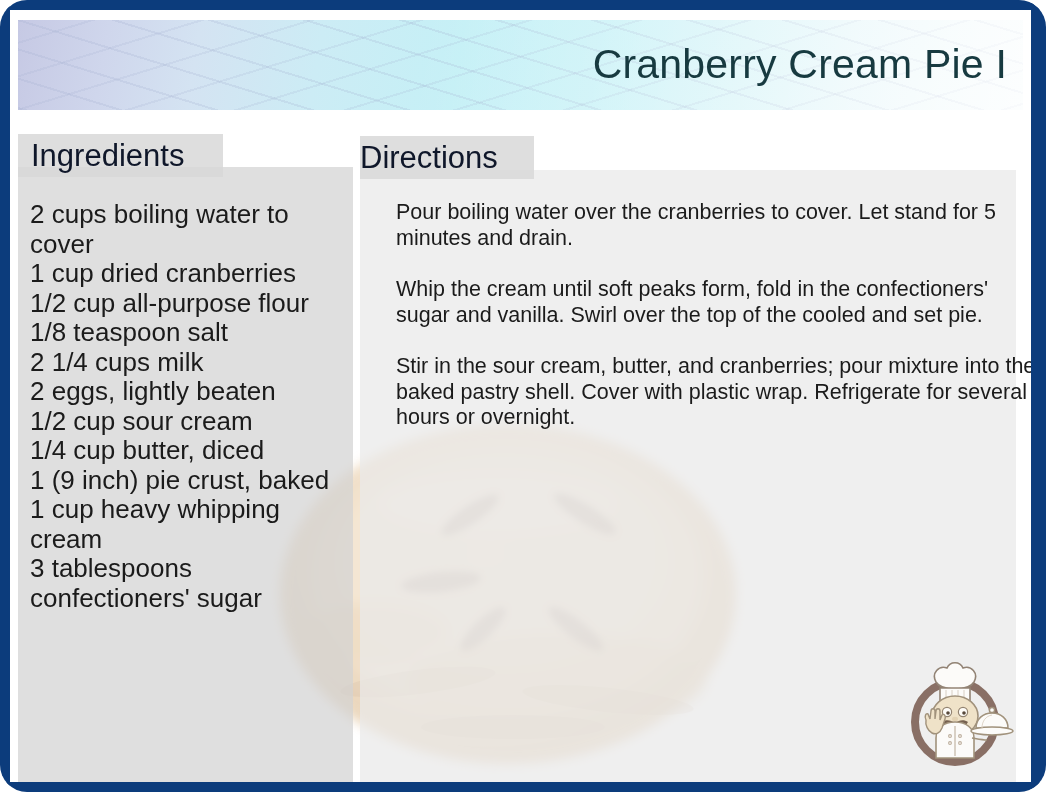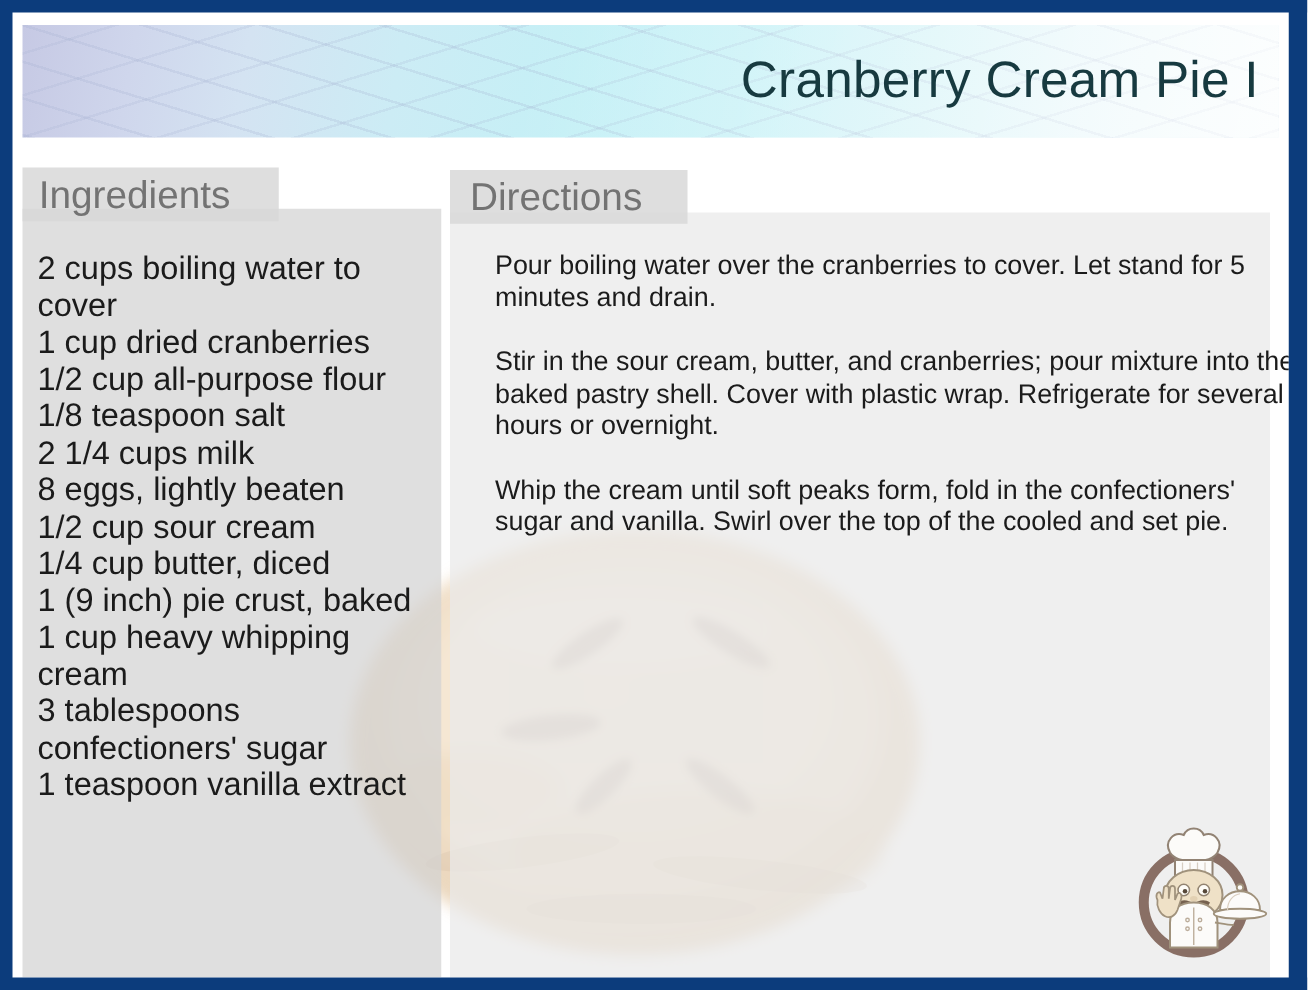--- a/index.html
+++ b/index.html
@@ -7,20 +7,21 @@
     padding: 0;
     background: #ffffff;
   }
   #card {
     position: relative;
     width: 1046px;
     height: 792px;
     overflow: hidden;
     background: #ffffff;
     font-family: "Liberation Sans", sans-serif;
+    border-radius: 27px;
   }
 
   
   .frame-edge {
     position: absolute;
     background: #0c3c7c;
     z-index: 60;
   }
   .frame-top    { left: 0;    top: 0;    width: 1046px; height: 10px; }
   .frame-bottom { left: 0;    top: 782px;width: 1046px; height: 10px; }
@@ -137,26 +138,26 @@
     top: 124px;
     width: 192px;
     height: 43px;
     padding-left: 13px;
   }
   .tab-directions {
     left: 350px;
     top: 126px;
     width: 174px;
     height: 43px;
-    padding-left: 16px;
+    padding-left: 0;
   }
   .tab-label {
     font-size: 31px;
     font-weight: 400;
-    color: #737373;
+    color: #0f172a;
     line-height: 1;
     white-space: nowrap;
   }
 
   
   .ing-list {
     position: absolute;
     z-index: 6;
     left: 20px;
     top: 190px;
@@ -245,37 +246,36 @@
     <div class="panel panel-left"></div>
     <div class="tab tab-ingredients">
       <span class="tab-label">Ingredients</span>
     </div>
     <div class="ing-list">
       <div class="ing-item">2 cups boiling water to cover</div>
       <div class="ing-item">1 cup dried cranberries</div>
       <div class="ing-item">1/2 cup all-purpose flour</div>
       <div class="ing-item">1/8 teaspoon salt</div>
       <div class="ing-item">2 1/4 cups milk</div>
-      <div class="ing-item">8 eggs, lightly beaten</div>
+      <div class="ing-item">2 eggs, lightly beaten</div>
       <div class="ing-item">1/2 cup sour cream</div>
       <div class="ing-item">1/4 cup butter, diced</div>
       <div class="ing-item">1 (9 inch) pie crust, baked</div>
       <div class="ing-item">1 cup heavy whipping cream</div>
       <div class="ing-item">3 tablespoons confectioners' sugar</div>
-      <div class="ing-item">1 teaspoon vanilla extract</div>
     </div>
 
     <div class="panel panel-right"></div>
     <div class="tab tab-directions">
       <span class="tab-label">Directions</span>
     </div>
     <div class="dir-body">
       <p class="dir-para">Pour boiling water over the cranberries to cover. Let stand for 5 minutes and drain.</p>
+      <p class="dir-para">Whip the cream until soft peaks form, fold in the confectioners' sugar and vanilla. Swirl over the top of the cooled and set pie.</p>
       <p class="dir-para">Stir in the sour cream, butter, and cranberries; pour mixture into the baked pastry shell. Cover with plastic wrap. Refrigerate for several hours or overnight.</p>
-      <p class="dir-para">Whip the cream until soft peaks form, fold in the confectioners' sugar and vanilla. Swirl over the top of the cooled and set pie.</p>
     </div>
 
     <div class="chef-logo">
       <svg width="118" height="118" viewBox="0 0 118 118" xmlns="http://www.w3.org/2000/svg">
         <g opacity="0.92">
 
           <circle cx="59" cy="70" r="40" fill="none" stroke="#6d4c3f" stroke-width="8" opacity="0.85"></circle>
 
           <g stroke="#8a7a6a" stroke-width="1.6" fill="#fdfcfa">
             <path d="M40 30c-5-9 3-17 11-14 3-7 13-7 16 0 8-3 16 5 11 14-3 5-9 7-19 7s-16-2-19-7z"></path>

